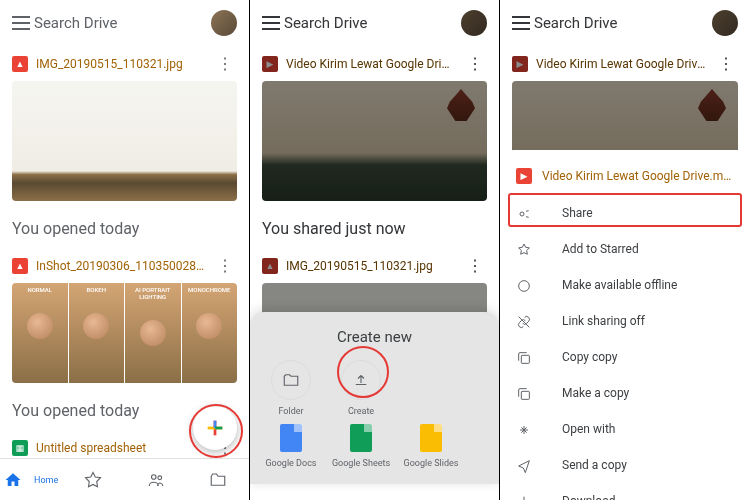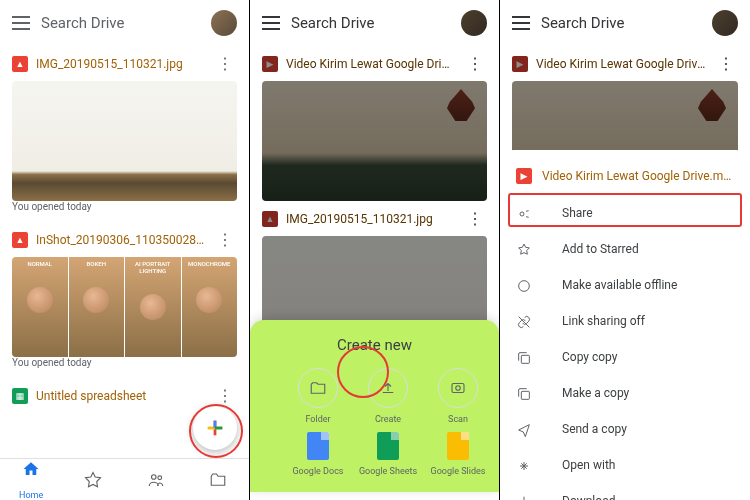--- a/index.html
+++ b/index.html
@@ -1,52 +1,52 @@
 <!DOCTYPE html>
 <html><head>
 <meta charset="utf-8">
 <style>
 *{box-sizing:border-box;margin:0;padding:0;font-family:Roboto,Arial,sans-serif}
 body{background:#f0f0f0;width:750px;height:500px;overflow:hidden}
 .panels{display:flex;width:750px;height:500px}
 .panel{width:250px;height:500px;background:#fff;position:relative;overflow:hidden;border-right:1px solid #000}
 .panel:last-child{border-right:none}
 .dim{filter:brightness(0.55)}
-.topbar{display:flex;align-items:center;padding:10px 12px;gap:11px}
+.topbar{display:flex;align-items:center;padding:10px 12px;gap:4px}
 .hamb{width:18px;height:14px;display:flex;flex-direction:column;justify-content:space-between}
 .hamb span{height:2px;background:#5f6368}
 .search{flex:1;color:#5f6368;font-size:15px}
 .avatar{width:26px;height:26px;border-radius:50%;background:linear-gradient(135deg,#8b7355,#5a4a3a)}
 .file-row{display:flex;align-items:center;padding:8px 12px;gap:8px}
 .ficon{width:16px;height:16px;border-radius:2px;display:flex;align-items:center;justify-content:center;color:#fff;font-size:9px}
 .ficon.img{background:#ea4335}
 .ficon.vid{background:#ea4335}
 .ficon.sheet{background:#0f9d58}
 .fname{flex:1;font-size:12px;color:#a16207;white-space:nowrap;overflow:hidden;text-overflow:ellipsis}
 .dots{color:#5f6368;font-size:16px;padding:0 4px}
 .thumb{margin:0 12px;height:120px;border-radius:4px;overflow:hidden}
 .t1{background:linear-gradient(to bottom,#f5f5f0 0%,#f0ede5 75%,#8b6f47 78%,#5a4a32 85%,#8b6f47 100%)}
 .t2{background:linear-gradient(to bottom,#e8dcc8 0%,#d4c4a8 60%,#3a4a3a 70%,#2a3a2a 100%);position:relative}
 .t2::after{content:"";position:absolute;right:12px;top:8px;width:28px;height:32px;background:linear-gradient(#8b3a2a,#5a2a1a);clip-path:polygon(30% 100%,0 60%,10% 40%,30% 20%,50% 0,70% 20%,90% 40%,100% 60%,70% 100%)}
-.sub{font-size:10px;color:#5f6368;padding:0 12px 10px}
+.sub{font-size:16px;color:#5f6368;padding:18px 12px 10px}
 .photorow{margin:0 12px;height:100px;display:flex;gap:1px;border-radius:4px;overflow:hidden}
 .pcell{flex:1;background:linear-gradient(#d4a574,#8b6f47);position:relative;display:flex;flex-direction:column;align-items:center;justify-content:flex-start;padding-top:3px}
 .pcell .lbl{color:#fff;font-size:6px;font-weight:500;text-align:center;line-height:1.2}
 .pcell .face{width:26px;height:26px;border-radius:50%;background:radial-gradient(circle at 40% 35%,#e8b894,#b5825a);margin-top:20px}
 .fab{position:absolute;right:12px;bottom:50px;width:44px;height:44px;border-radius:50%;background:#fff;box-shadow:0 2px 8px rgba(0,0,0,0.3);display:flex;align-items:center;justify-content:center}
 .fab svg{width:22px;height:22px}
 .circ-red{position:absolute;border:2.5px solid #e53935;border-radius:50%}
 .c1{right:6px;bottom:42px;width:54px;height:54px}
 .navbar{position:absolute;bottom:0;left:0;right:0;height:42px;border-top:1px solid #e0e0e0;display:flex;background:#fff}
-.navi{flex:1;display:flex;flex-direction:column;align-items:center;justify-content:center;color:#5f6368;font-size:9px;gap:12px}
+.navi{flex:1;display:flex;flex-direction:row;align-items:center;justify-content:center;color:#5f6368;font-size:9px;gap:12px}
 .navi.active{color:#1a73e8}
 .navi svg{width:18px;height:18px}
-.sheet-bottom{position:absolute;left:0;right:0;bottom:8px;background:#bef264;border-radius:14px 14px 0 0;padding:16px 0 8px;box-shadow:0 -2px 12px rgba(0,0,0,0.15)}
+.sheet-bottom{position:absolute;left:0;right:0;bottom:16px;background:#e5e5e5;border-radius:14px 14px 0 0;padding:16px 0 8px;box-shadow:0 -2px 12px rgba(0,0,0,0.15)}
 .sheet-title{text-align:center;font-size:15px;color:#3c4043;margin-bottom:14px}
-.grid{display:flex;justify-content:flex-end;padding:0 6px;margin-bottom:8px}
+.grid{display:flex;justify-content:flex-start;padding:0 6px;margin-bottom:8px}
 .gcell{display:flex;flex-direction:column;align-items:center;gap:6px;width:70px}
 .gic{width:40px;height:40px;border-radius:50%;border:1px solid #dadce0;display:flex;align-items:center;justify-content:center}
 .gic svg{width:18px;height:18px;stroke:#5f6368;fill:none;stroke-width:1.5}
 .glbl{font-size:9px;color:#5f6368}
 .doc{width:22px;height:28px;border-radius:2px;position:relative}
 .doc.blue{background:#4285f4}.doc.green{background:#0f9d58}.doc.yellow{background:#fbbc04}
 .doc::after{content:"";position:absolute;top:0;right:0;width:8px;height:8px;background:rgba(255,255,255,0.5)}
 .c2{left:87px;bottom:102px;width:52px;height:52px}
 .ctx-sheet{position:absolute;left:0;right:0;bottom:0;top:150px;background:#fff;border-radius:14px 14px 0 0;padding-top:12px;overflow:hidden}
 .ctx-head{display:flex;align-items:center;padding:6px 16px 12px;gap:10px}
@@ -153,20 +153,21 @@
           </div>
       <div class="search">Search Drive</div>
       <div class="avatar"></div>
     </div>
     <div class="file-row">
       <div class="ficon vid">▶</div>
       <div class="fname">Video Kirim Lewat Google Drive.mp4</div>
       <div class="dots">⋮</div>
     </div>
     <div class="thumb t2"></div>
+    <div class="sub">You shared just now</div>
     <div class="file-row">
       <div class="ficon img">▲</div>
       <div class="fname">IMG_20190515_110321.jpg</div>
       <div class="dots">⋮</div>
     </div>
     <div class="thumb t1"></div>
   </div>
   <div class="sheet-bottom">
     <div class="sheet-title">Create new</div>
     <div class="grid">
@@ -179,29 +180,20 @@
             <div class="glbl">Folder</div>
           </div>
       <div class="gcell">
             <div class="gic">
               <svg viewBox="0 0 24 24">
                 <path d="M12 16V6m0 0l-4 4m4-4l4 4M5 18h14"></path>
               </svg>
             </div>
             <div class="glbl">Create</div>
           </div>
-      <div class="gcell">
-            <div class="gic">
-              <svg viewBox="0 0 24 24">
-                <rect x="4" y="6" width="16" height="12" rx="2"></rect>
-                <circle cx="12" cy="12" r="3"></circle>
-              </svg>
-            </div>
-            <div class="glbl">Scan</div>
-          </div>
     </div>
     <div class="grid">
       <div class="gcell">
             <div class="doc blue"></div>
             <div class="glbl">Google Docs</div>
           </div>
       <div class="gcell">
             <div class="doc green"></div>
             <div class="glbl">Google Sheets</div>
           </div>
@@ -271,32 +263,32 @@
         </div>
     <div class="ctx-row">
           <svg viewBox="0 0 24 24">
             <rect x="8" y="8" width="12" height="12" rx="1"></rect>
             <path d="M4 16V6a2 2 0 012-2h10"></path>
           </svg>
           <span>Make a copy</span>
         </div>
     <div class="ctx-row">
           <svg viewBox="0 0 24 24">
+            <path d="M12 6v12M6 12h12M8 8l8 8M16 8l-8 8"></path>
+          </svg>
+          <span>Open with</span>
+        </div>
+    <div class="ctx-row">
+          <svg viewBox="0 0 24 24">
             <path d="M4 12l16-8-6 18-3-7z"></path>
           </svg>
           <span>Send a copy</span>
         </div>
     <div class="ctx-row">
           <svg viewBox="0 0 24 24">
-            <path d="M12 6v12M6 12h12M8 8l8 8M16 8l-8 8"></path>
-          </svg>
-          <span>Open with</span>
-        </div>
-    <div class="ctx-row">
-          <svg viewBox="0 0 24 24">
             <path d="M12 4v12m0 0l-4-4m4 4l4-4M5 20h14"></path>
           </svg>
           <span>Download</span>
         </div>
 
   </div>
   <div class="box-red b1"></div>
 </div>
 
 </div>

